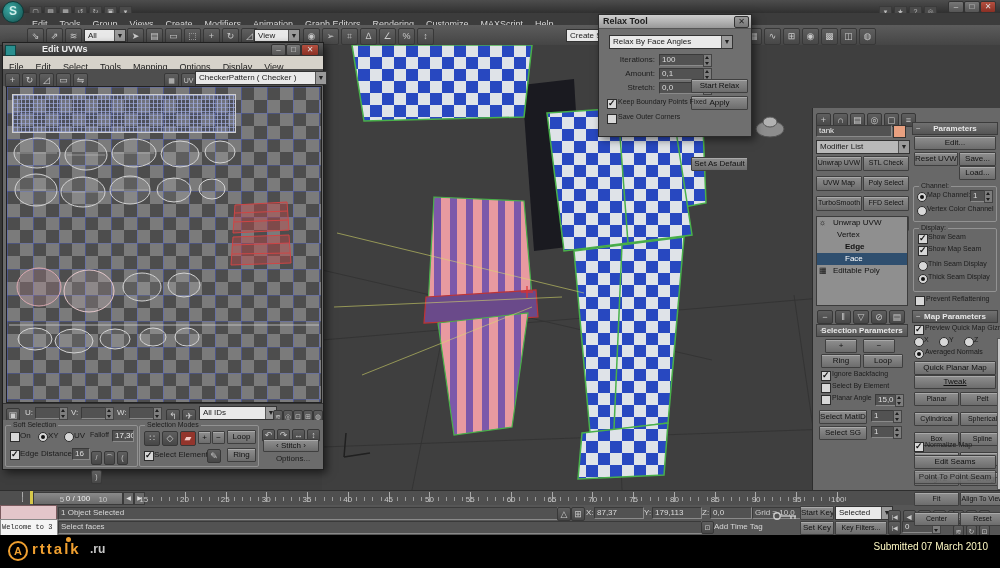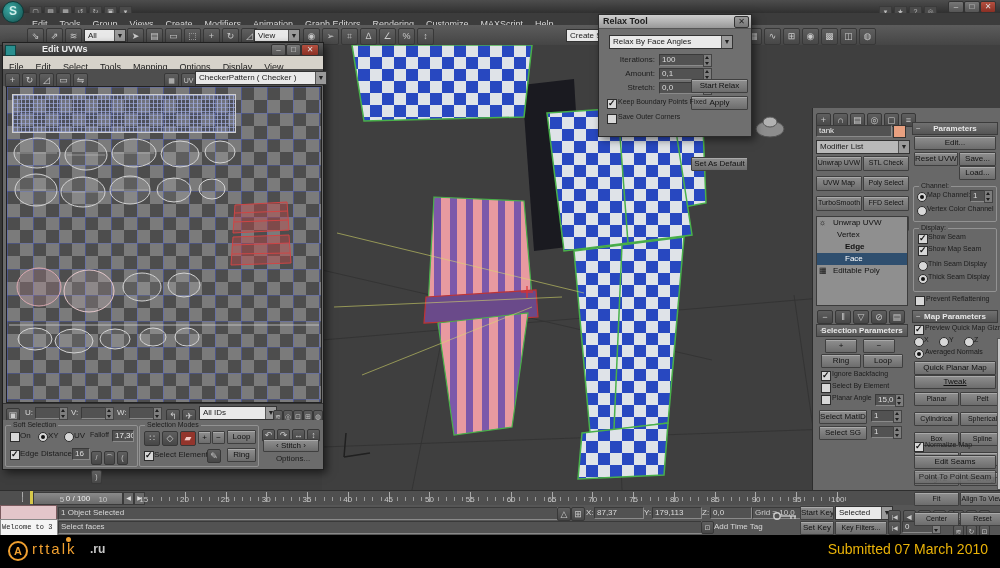--- a/index.html
+++ b/index.html
@@ -486,20 +486,20 @@
       
     <span class="tbi" style="width:9px;height:12px;line-height:12px;font-size:7px;">◎</span><span class="tbi" style="width:9px;height:12px;line-height:12px;font-size:7px;">⊞</span><span class="tbi" style="width:9px;height:12px;line-height:12px;font-size:7px;">◇</span><span class="tbi" style="width:9px;height:12px;line-height:12px;font-size:7px;">⊠</span></span>
     <span class="abs" style="left:952px;top:15px;">
       
     <span class="tbi" style="width:9px;height:12px;line-height:12px;font-size:7px;">≋</span><span class="tbi" style="width:9px;height:12px;line-height:12px;font-size:7px;">↻</span><span class="tbi" style="width:9px;height:12px;line-height:12px;font-size:7px;">⊡</span></span>
   </div>
 
   <div class="abs" style="left:0;top:535px;width:1000px;height:33px;background:#000;">
     <span class="abs" style="left:8px;top:5px;height:22px;">
       <span class="abs" style="left:0;top:1px;width:16px;height:16px;border:2px solid #f0a030;border-radius:50%;color:#f0a030;font-size:11px;font-weight:bold;text-align:center;line-height:16px;">A</span>
-      <span class="abs" style="left:24px;top:0;font-size:15px;font-weight:normal;color:#f0a030;letter-spacing:2px;">rttalk</span>
+      <span class="abs" style="left:24px;top:0;font-size:15px;font-weight:bold;color:#f0a030;letter-spacing:2px;">rttalk</span>
       <span class="abs" style="left:82px;top:2px;font-size:12px;font-weight:bold;color:#c8c8c8;">.ru</span>
       <span class="abs" style="left:58px;top:-3px;width:5px;height:5px;border-radius:50%;background:#f0a030;"></span>
     </span>
-    <span class="abs" style="right:12px;top:6px;font-size:14px;color:#eab308;">Submitted 07 March 2010</span>
+    <span class="abs" style="right:12px;top:6px;font-size:10px;color:#fef9c3;">Submitted 07 March 2010</span>
   </div>
 
 </div>
 
 </body></html>

